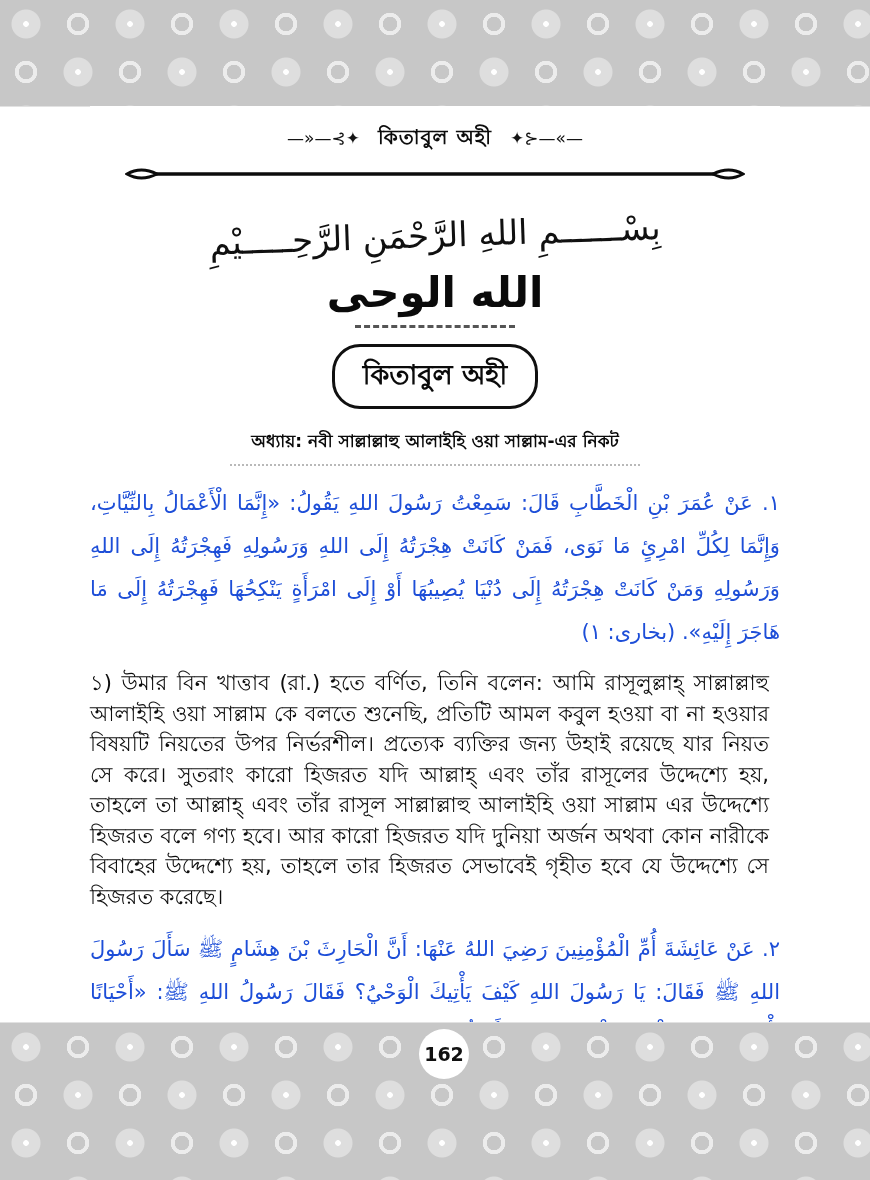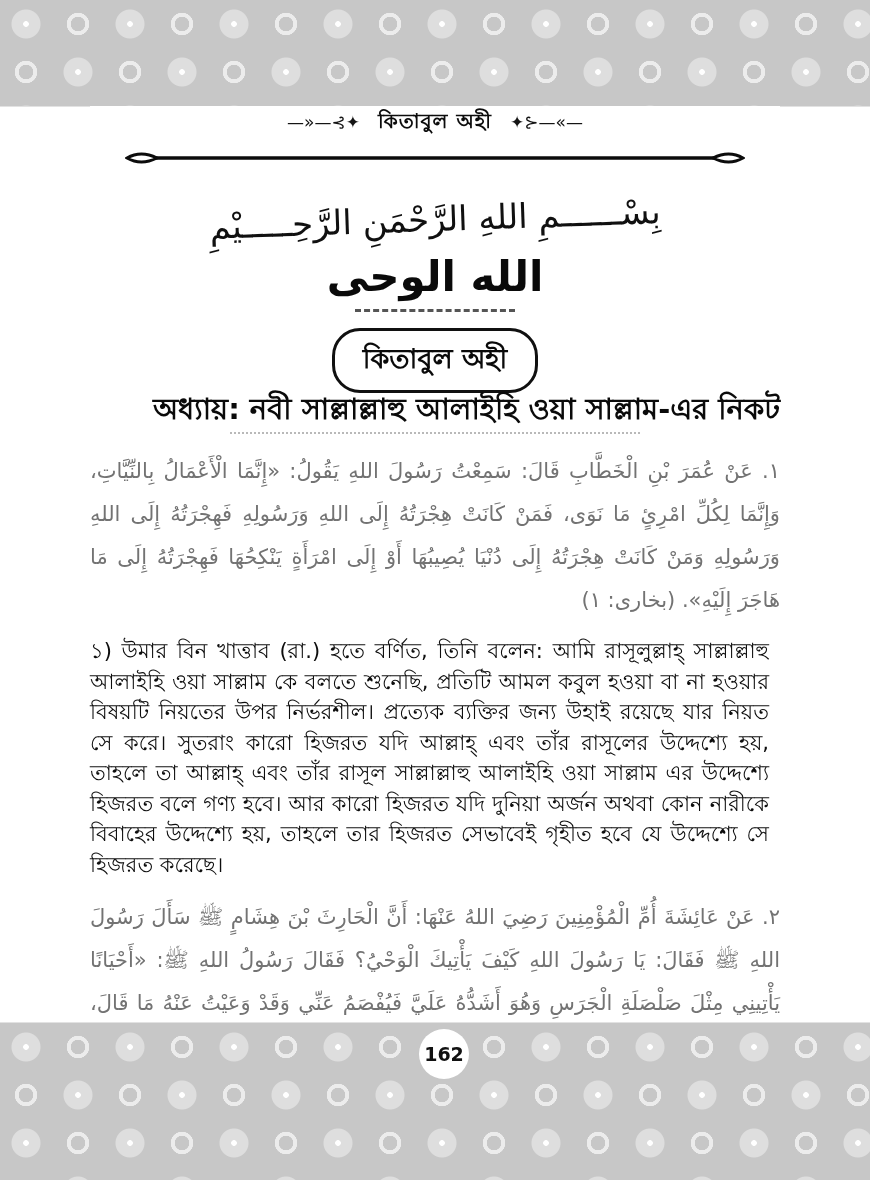--- a/index.html
+++ b/index.html
@@ -33,21 +33,21 @@
     background:#ffffff;
     display:flex;align-items:center;justify-content:center;
     font-size:19px;font-weight:bold;color:#111;
   }
   
   .content{
     position:absolute;left:90px;top:106px;width:690px;height:916px;
     background:#ffffff;
   }
   .running-head{
-    margin-top:0;text-align:center;
+    margin-top:16px;text-align:center;
     font-size:20px;font-weight:bold;letter-spacing:1px;
     white-space:nowrap;
   }
   .running-head .orn{font-weight:normal;font-size:17px;color:#141414;letter-spacing:0;}
   .running-head .rh-title{margin:0 10px;}
   .divider{display:block;margin:8px auto 0 auto;}
   .basmala{
     margin-top:22px;text-align:center;direction:rtl;
     font-size:34px;line-height:56px;color:#101010;
     transform:rotate(-2deg);
@@ -60,31 +60,31 @@
     width:160px;margin:8px auto 0 auto;
     border-bottom:3px dashed #555;height:0;
   }
   .kitab-box{
     width:fit-content;margin:16px auto 0 auto;
     border:3px solid #101010;border-radius:28px;
     padding:7px 28px;
     font-size:27px;font-weight:bold;color:#0a0a0a;
   }
   .chapter{
-    text-align:right;
-    font-size:29px;font-weight:bold;line-height:33px;color:#0a0a0a;
+    margin-top:16px;text-align:center;
+    font-size:17px;font-weight:bold;line-height:33px;color:#0a0a0a;
   }
   .dotline{
     width:410px;margin:6px auto 0 auto;height:0;
     border-bottom:2px dotted #b9b9b9;
   }
   .arabic{
     margin:16px 0 0 0;direction:rtl;
     text-align:justify;
-    font-size:21px;line-height:43px;color:#737373;
+    font-size:21px;line-height:43px;color:#1d4ed8;
   }
   .bengali{
     margin:14px 11px 0 0;
     text-align:justify;
     font-size:21px;line-height:30.5px;color:#0d0d0d;
   }
 </style>
 </head>
 <body>
 

